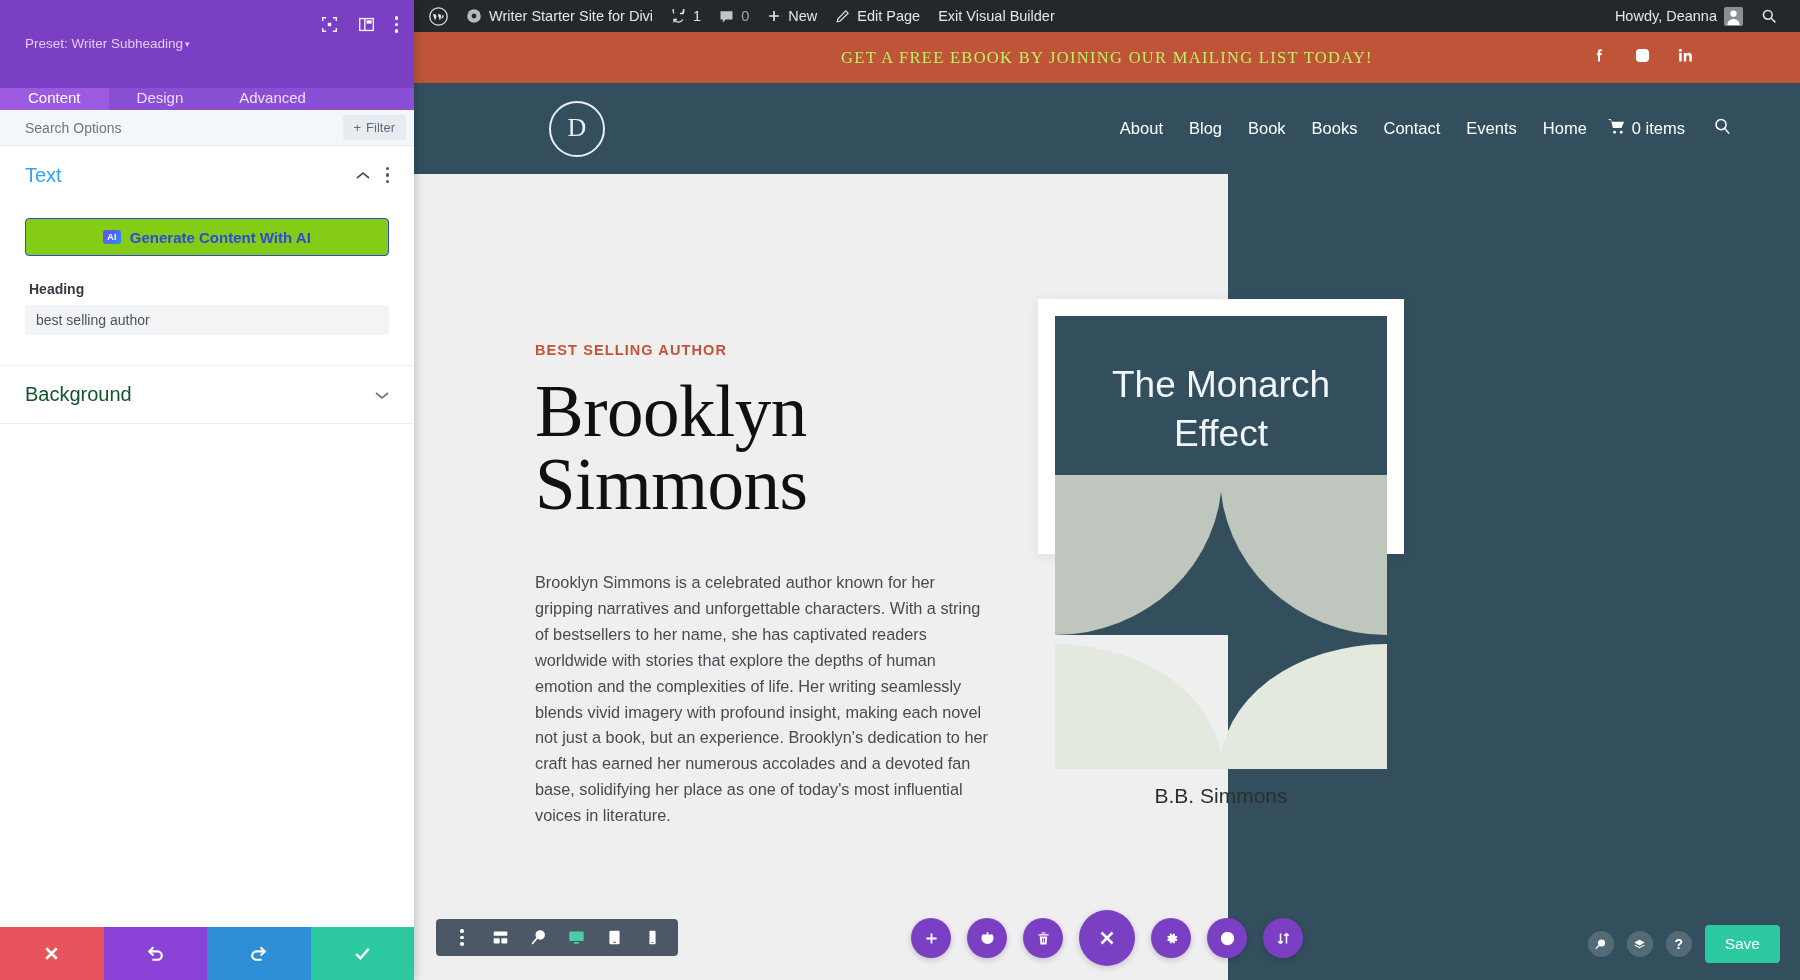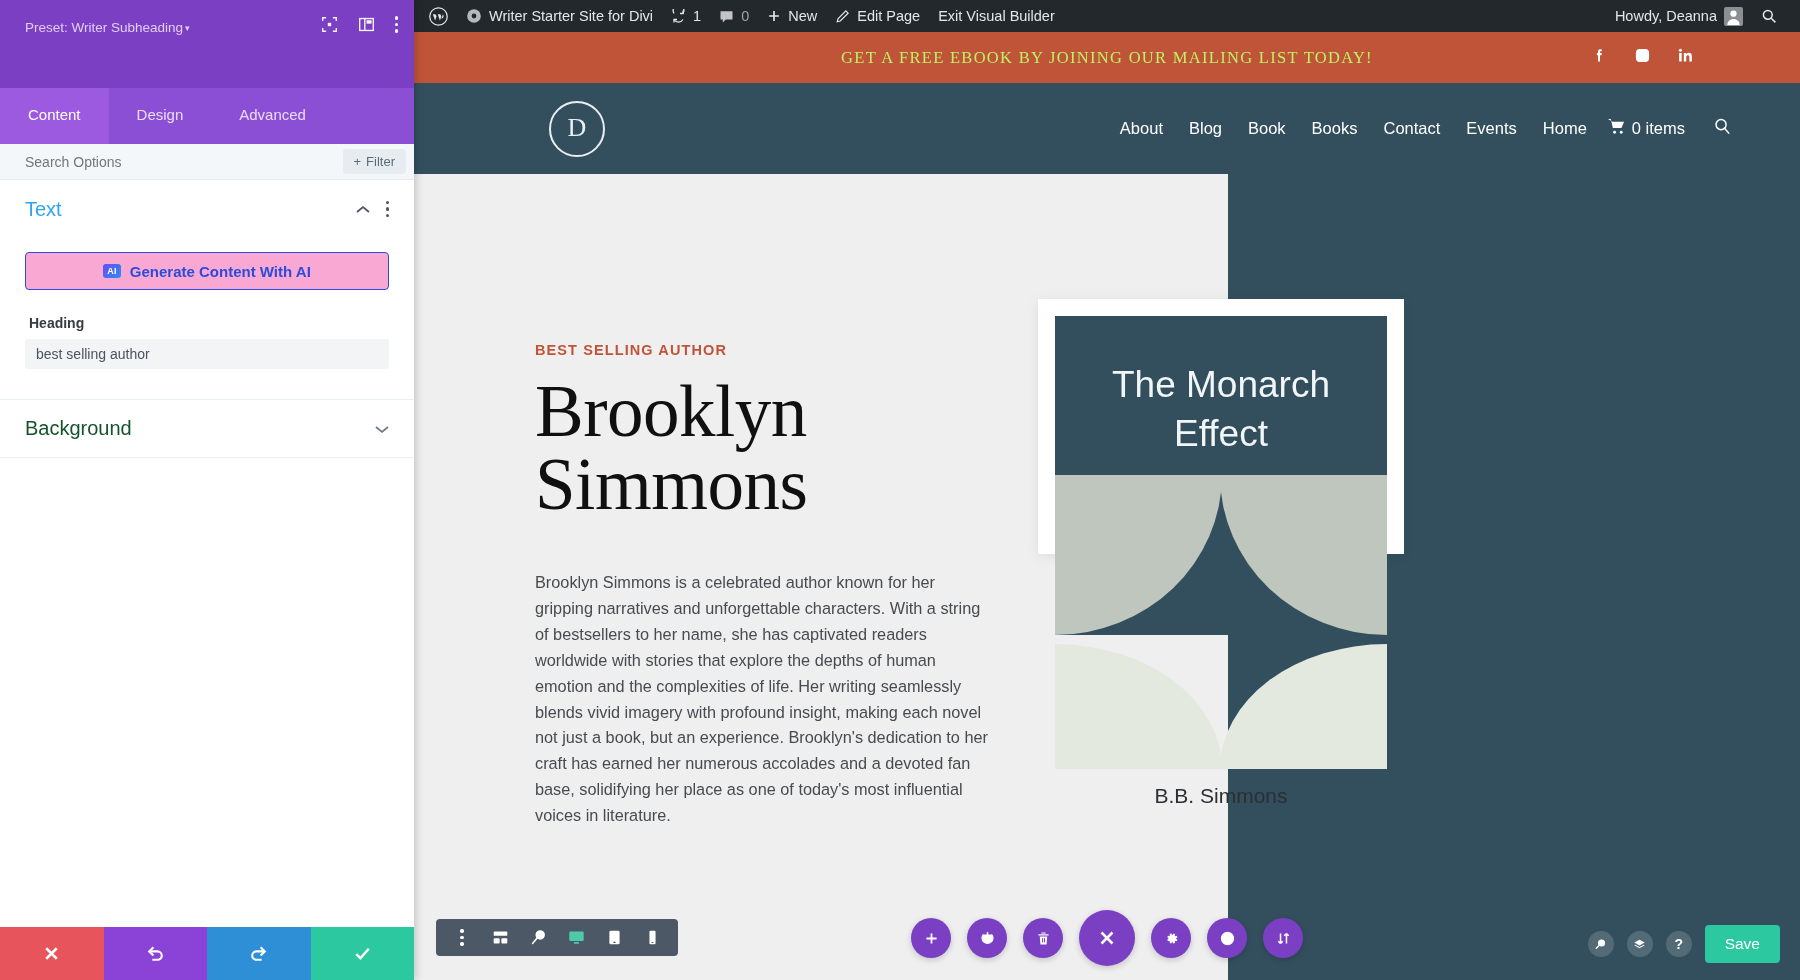--- a/index.html
+++ b/index.html
@@ -24,32 +24,32 @@
     background: #7b3fc4;
     padding: 14px 20px 12px 25px;
     position: relative;
     height: 88px;
   }
   .panel-title {
     color: #ffffff; font-size: 21.5px; font-weight: bold;
     letter-spacing: 0.1px; line-height: 1.2;
   }
   .panel-preset {
-    color: #e3ccf5; font-size: 13.5px; margin-top: 6px;
+    color: #e3ccf5; font-size: 13.5px; margin-top: 22px;
   }
   .panel-preset .caret { font-size: 9px; margin-left: 2px; position: relative; top: -1px; }
   .head-icons {
     position: absolute; right: 16px; top: 16px;
     display: flex; align-items: center; gap: 20px;
   }
   .head-icons .hi { color: #fff; opacity: 0.95; cursor: pointer; display: flex; }
   .dots-v { display: flex; flex-direction: column; gap: 3px; cursor: pointer; }
   .dots-v i { width: 3.5px; height: 3.5px; background: #fff; border-radius: 50%; display: block; }
 
-  .tabs { display: flex; background: #8a4fd4; height: 56px; }
+  .tabs { display: flex; background: #8a4fd4; height: 22px; }
   .tab {
     flex: 0 0 auto; padding: 0 28px;
     display: flex; align-items: center; justify-content: center;
     color: #eedcff; font-size: 15px; cursor: pointer;
     border-bottom: 3px solid transparent;
   }
   .tab.active { background: #9b5ae0; color: #ffffff; }
 
   .search-row {
     display: flex; align-items: center;
@@ -77,21 +77,21 @@
   }
   .sec-head.open { border-bottom: none; }
   .sec-title { font-size: 20px; color: #2ea3f2; flex: 1; }
   .sec-title.closed { color: #14532d; }
   .chev { color: #6b7885; font-size: 14px; margin-right: 16px; cursor: pointer; }
   .chev.up { color: #2ea3f2; }
 
   .ai-btn {
     margin: 14px 0 0 0; width: 100%;
     border: 1.5px solid #2b4bdb; border-radius: 4px;
-    background: #f9a8d4; color: #2b4bdb;
+    background: #84cc16; color: #2b4bdb;
     font-size: 15px; font-weight: bold;
     height: 38px; display: flex; align-items: center; justify-content: center;
     gap: 9px; cursor: pointer; font-family: "Liberation Sans", sans-serif;
   }
   .ai-badge {
     background: linear-gradient(135deg, #6a4bf0 0%, #2b8ef5 100%);
     color: #fff; font-size: 9px; font-weight: bold;
     border-radius: 3px; padding: 2px 4px; letter-spacing: .3px;
   }
   .field-label { font-size: 14px; font-weight: bold; color: #333b44; margin: 25px 4px 8px; }

